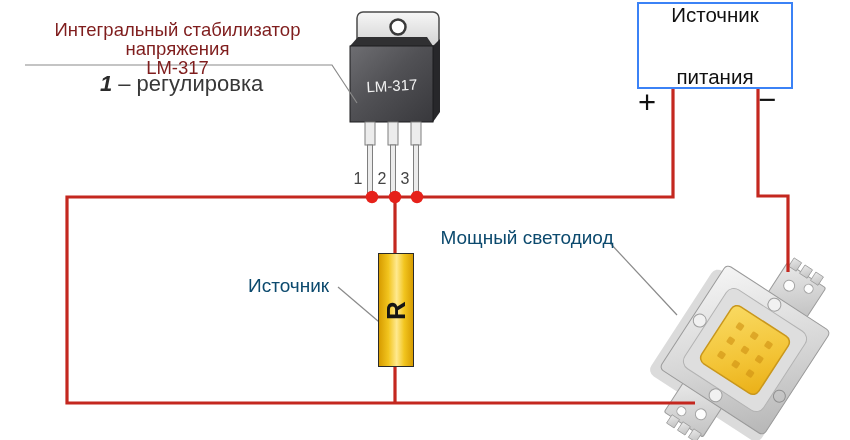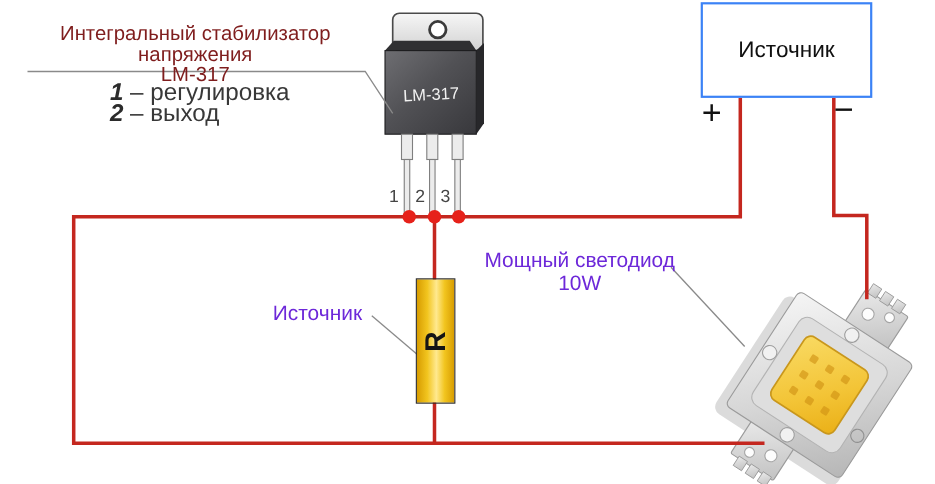--- a/index.html
+++ b/index.html
@@ -8,21 +8,21 @@
     font-family:"Liberation Sans",sans-serif;color:#222;
   }
   .abs{position:absolute;}
   svg{position:absolute;left:0;top:0;}
   
   .title-block{left:5px;top:20px;width:345px;text-align:center;line-height:19px;}
   .title-line{font-size:18.5px;color:#7f1d1d;}
   .legend{left:100px;top:75px;}
   .legend-row{font-size:22px;color:#383838;line-height:18.8px;white-space:nowrap;}
   .legend-num{font-weight:bold;font-style:italic;margin-right:6px;color:#2b2b2b;}
-  .part-label{font-size:19px;color:#6d28d9;}
+  .part-label{font-size:19px;color:#0c4a6e;}
   .resistor-label{left:248px;top:275px;}
   .led-label{left:438px;top:227px;width:178px;text-align:center;line-height:21px;}
   
   .psu-box{
     left:637px;top:2px;width:152px;height:83px;border:2px solid #3b82f6;background:#fff;
     display:flex;flex-direction:column;align-items:center;justify-content:center;gap:37px;
   }
   .psu-line{font-size:20.5px;color:#101010;line-height:25px;}
   .polarity{font-size:31px;color:#111;width:26px;text-align:center;line-height:28px;}
   .plus-sign{left:634px;top:89px;}
@@ -155,34 +155,31 @@
 
   <div class="abs title-block">
     <div class="title-line">Интегральный стабилизатор напряжения</div>
     <div class="title-line">LM-317</div>
   </div>
 
   <div class="abs legend">
     <div class="legend-row">
       <span class="legend-num">1</span><span>– регулировка</span>
     </div>
-    <div class="legend-row">
-      <span class="legend-num">2</span><span>– выход</span>
-    </div>
   </div>
 
   <div class="abs psu-box">
     <div class="psu-line">Источник</div>
+    <div class="psu-line">питания</div>
   </div>
   <div class="abs polarity plus-sign">+</div>
   <div class="abs polarity minus-sign">−</div>
 
   <div class="abs resistor-body">
     <span class="resistor-symbol">R</span>
   </div>
   <div class="abs part-label resistor-label">Источник</div>
 
   <div class="abs led-label">
     <div class="part-label">Мощный светодиод</div>
-    <div class="part-label">10W</div>
   </div>
 
 </div>
 
 </body></html>

